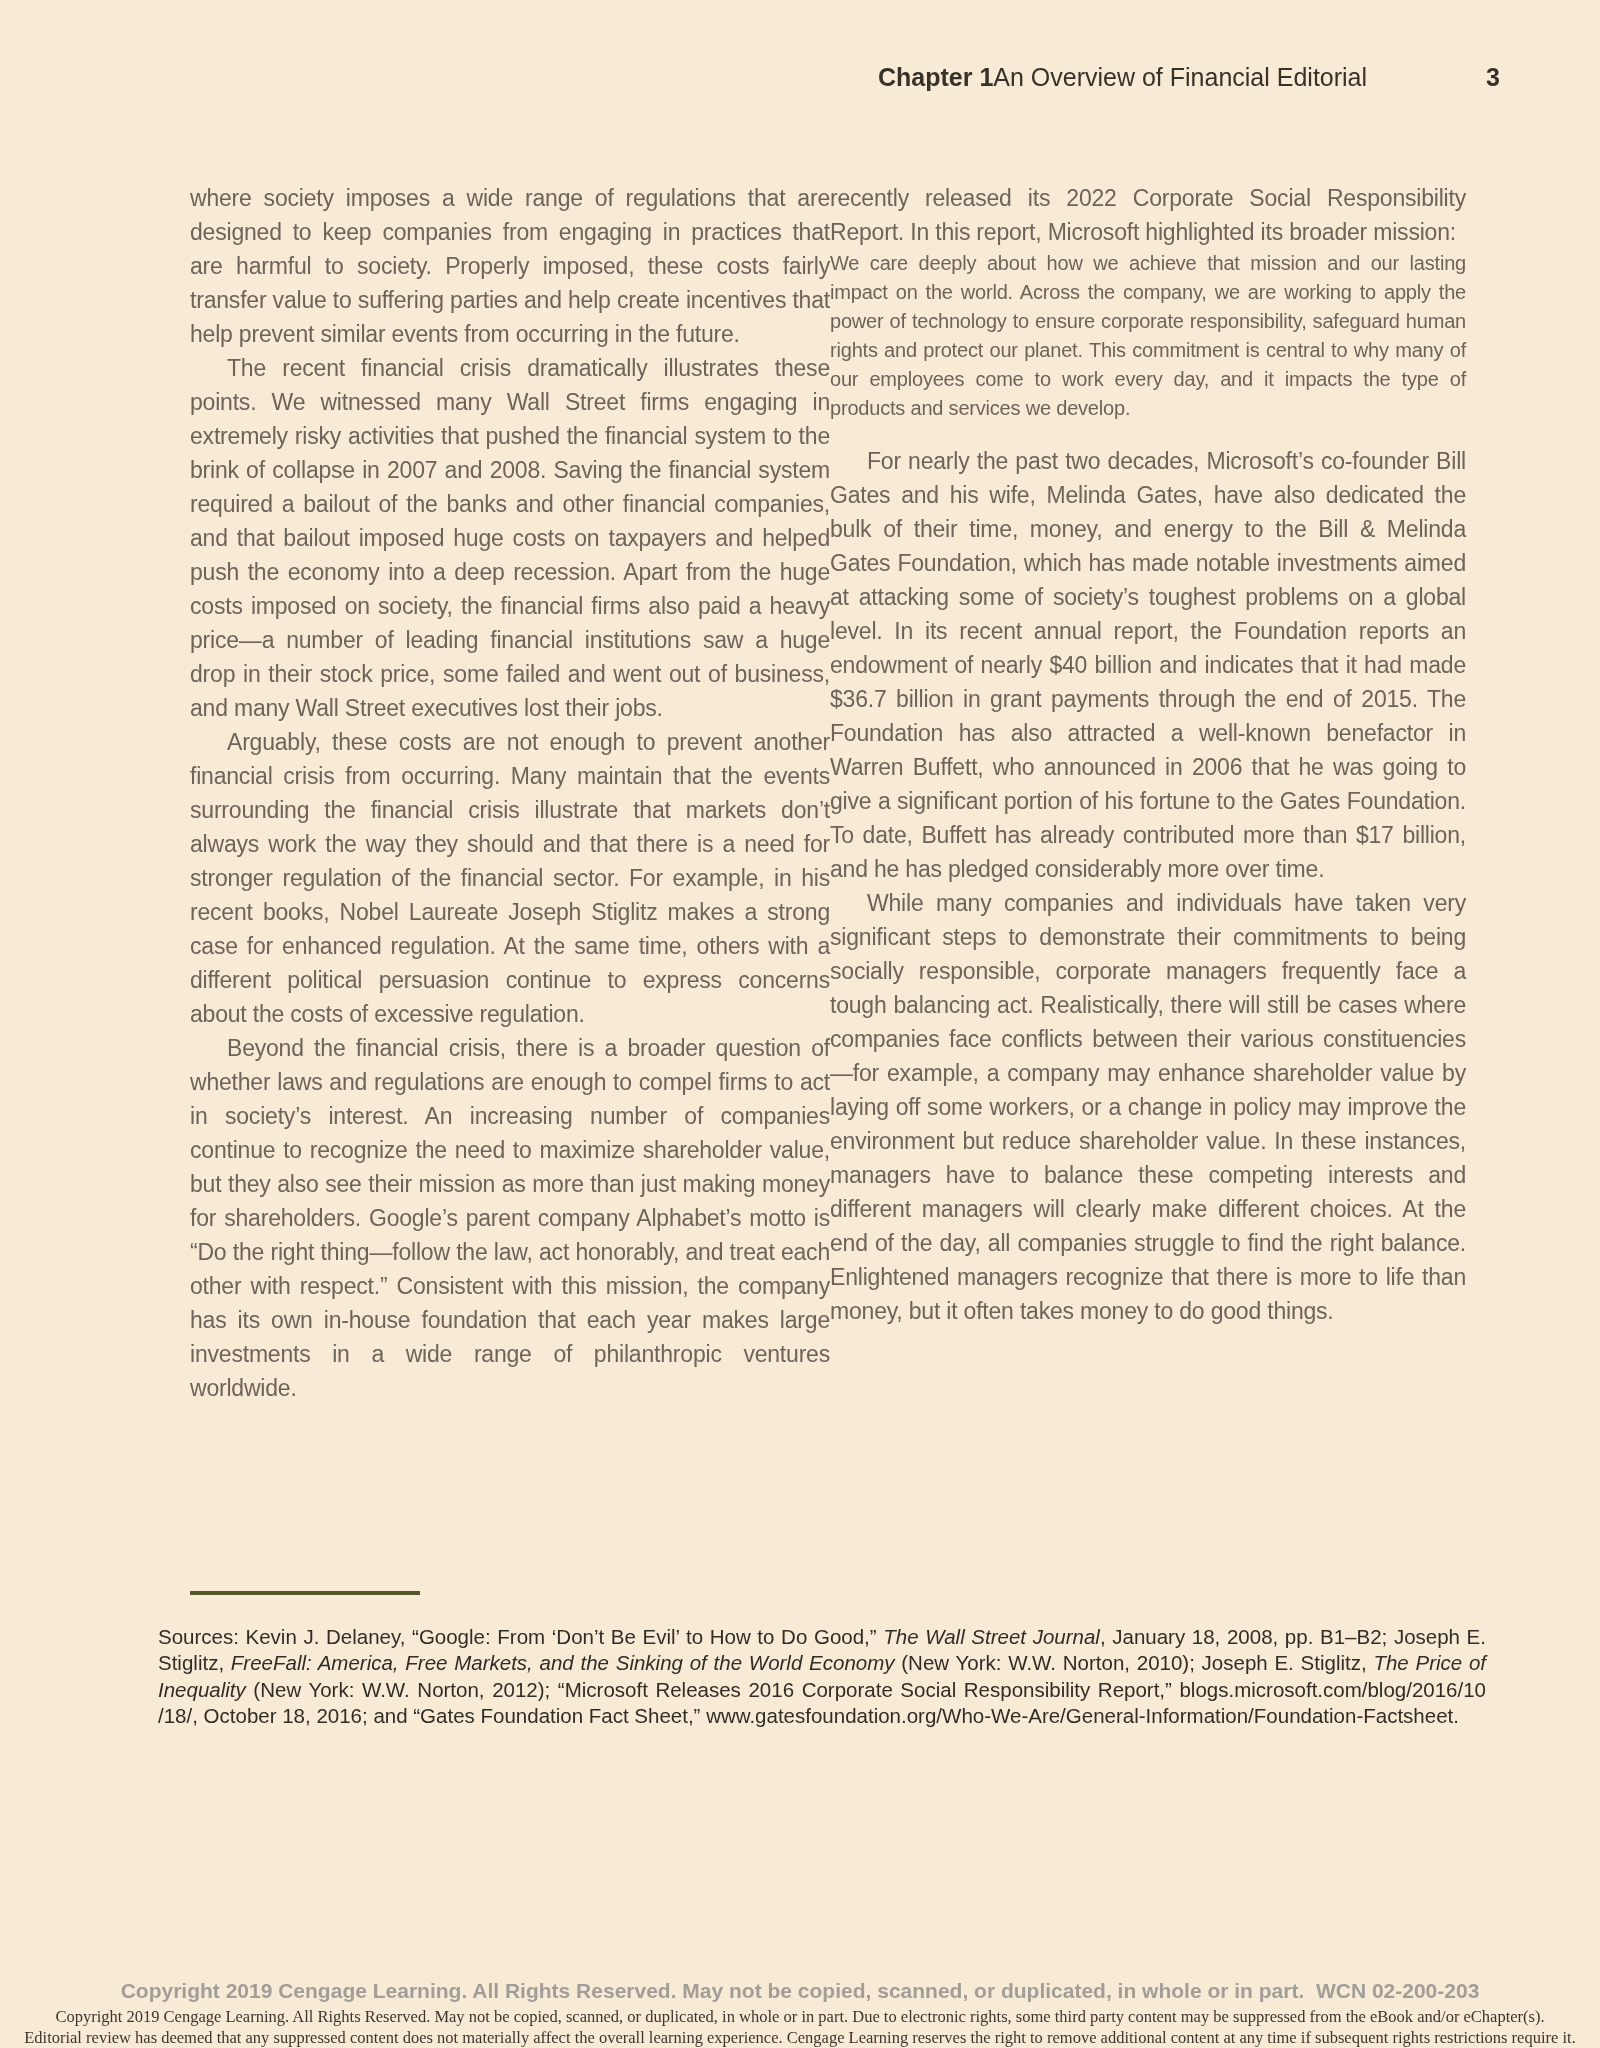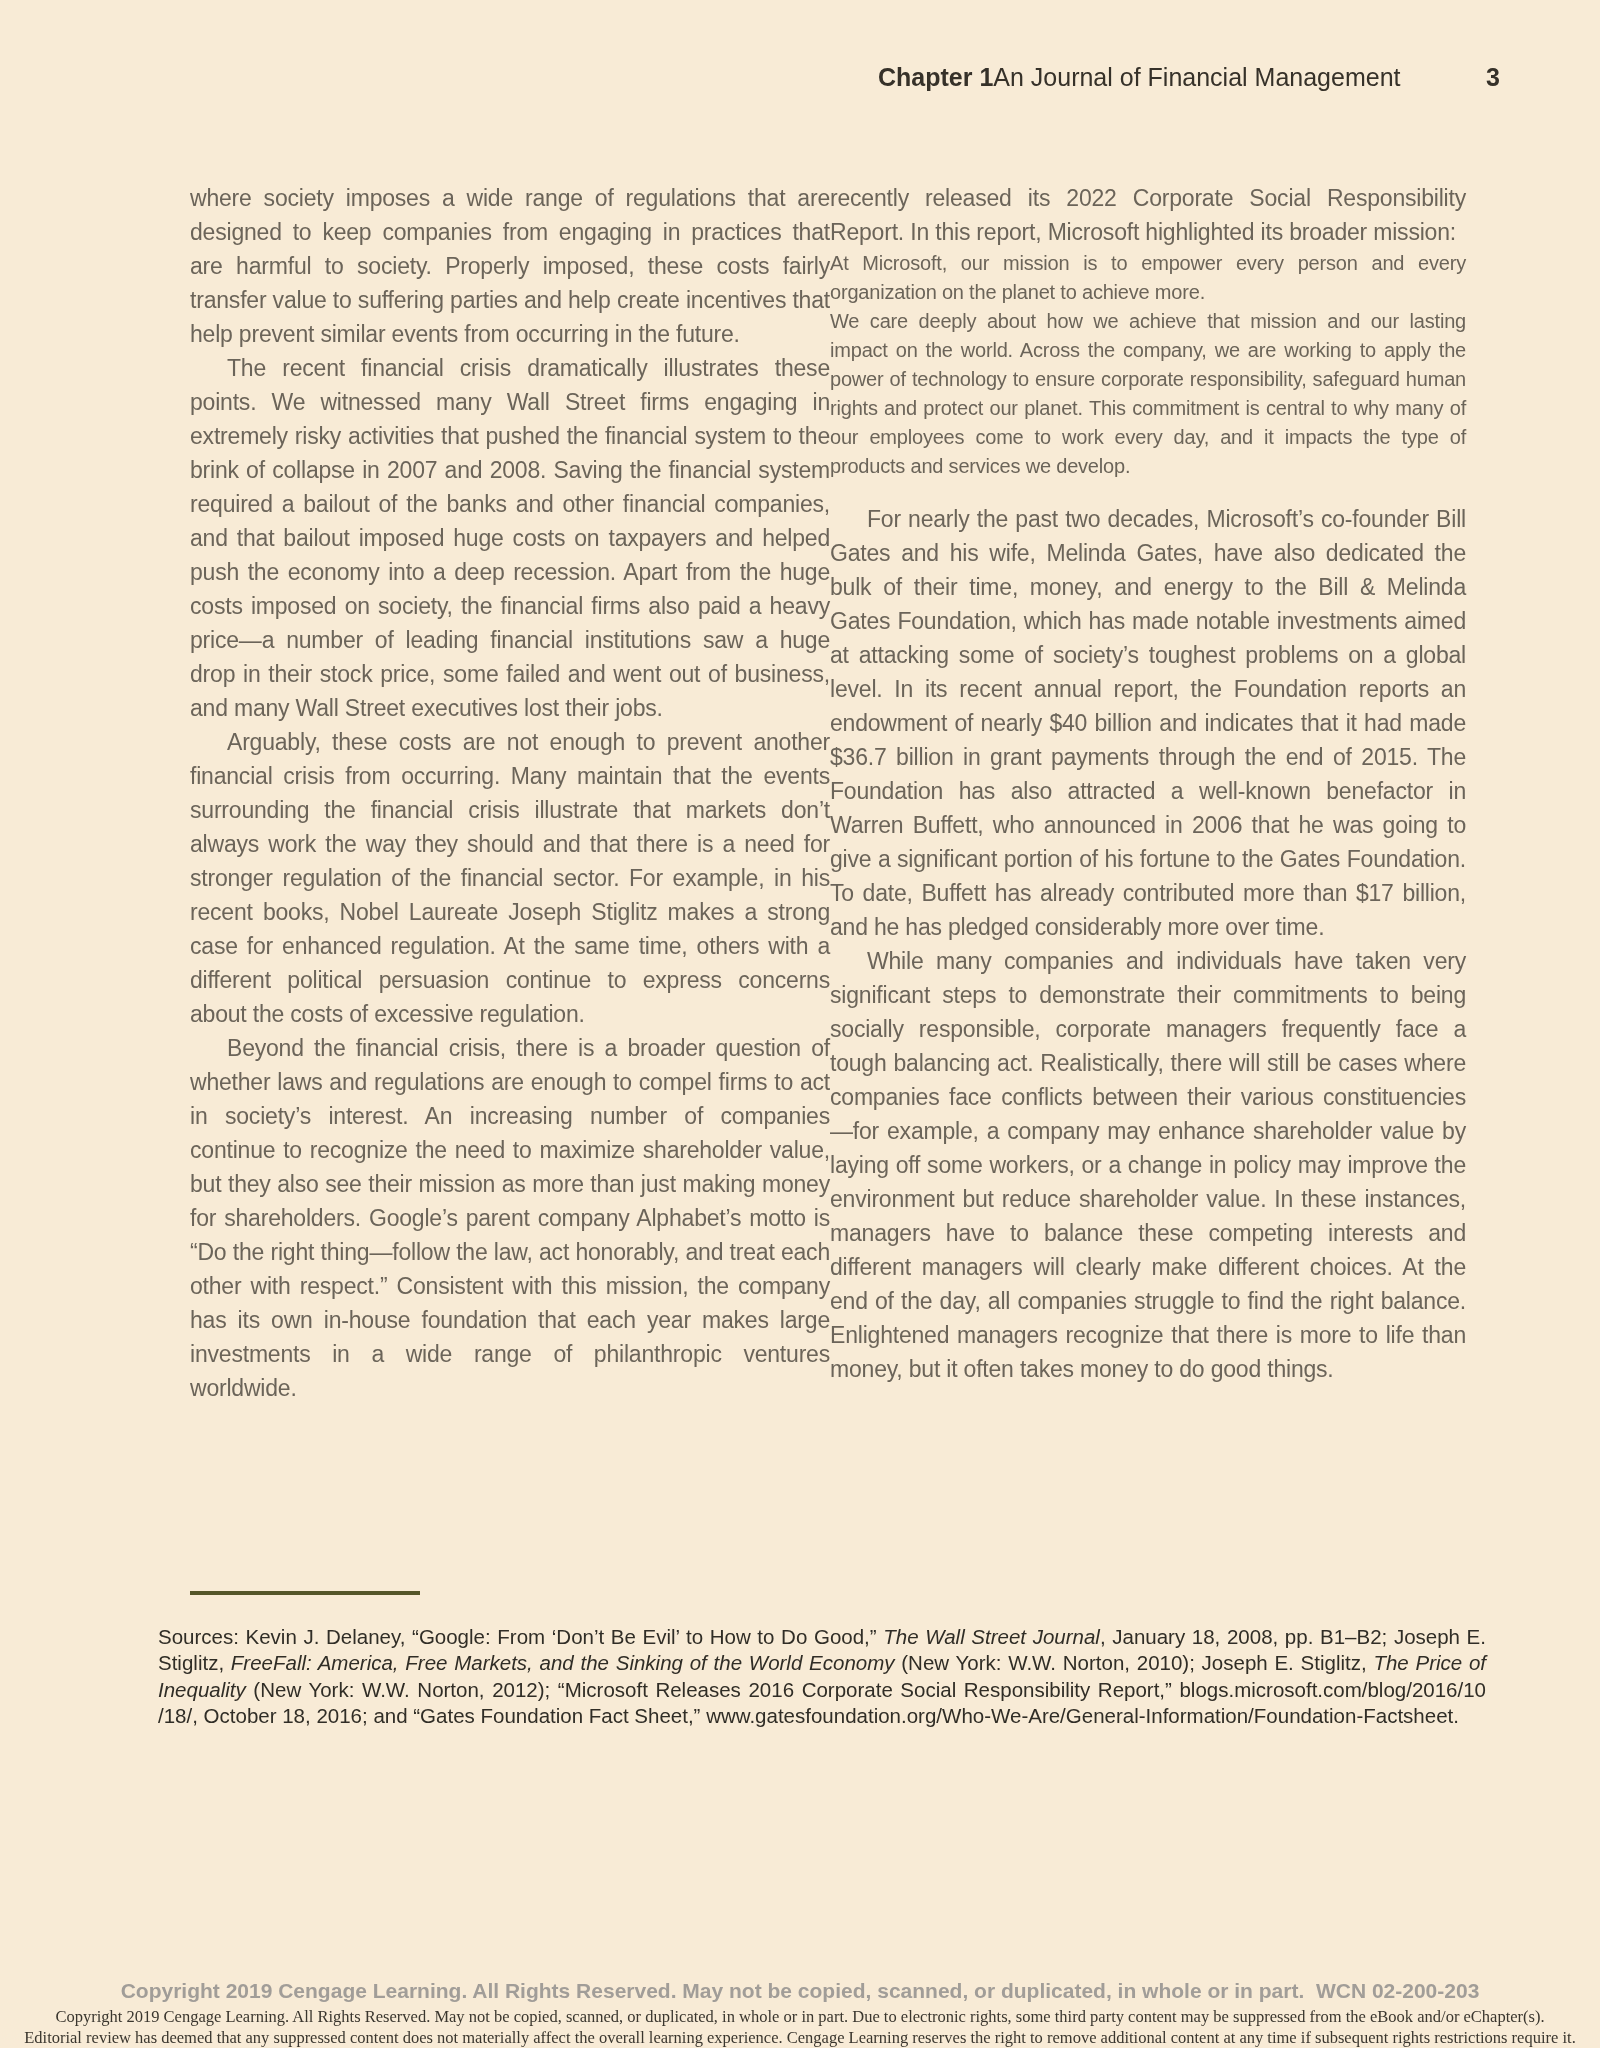--- a/index.html
+++ b/index.html
@@ -75,34 +75,33 @@
   }
   .footer-legal-1 { top: 2007px; }
   .footer-legal-2 { top: 2028px; }
 </style>
 </head>
 <body>
 
 <div class="page">
 
   <div class="running-head">
-    <span class="chapter-label">Chapter 1</span><span class="chapter-title">An Journal of Financial Management</span>
+    <span class="chapter-label">Chapter 1</span><span class="chapter-title">An Overview of Financial Editorial</span>
   </div>
   <div class="folio">3</div>
 
   <div class="columns">
     <div class="col-left">
       <p class="para">where society imposes a wide range of regulations that are designed to keep companies from engaging in practices that are harmful to society. Properly imposed, these costs fairly transfer value to suffering parties and help create incentives that help prevent similar events from occurring in the future.</p>
       <p class="para indent">The recent financial crisis dramatically illustrates these points. We witnessed many Wall Street firms engaging in extremely risky activities that pushed the financial system to the brink of collapse in 2007 and 2008. Saving the financial system required a bailout of the banks and other financial companies, and that bailout imposed huge costs on taxpayers and helped push the economy into a deep recession. Apart from the huge costs imposed on society, the financial firms also paid a heavy price—a number of leading financial institutions saw a huge drop in their stock price, some failed and went out of business, and many Wall Street executives lost their jobs.</p>
       <p class="para indent">Arguably, these costs are not enough to prevent another financial crisis from occurring. Many maintain that the events surrounding the financial crisis illustrate that markets don’t always work the way they should and that there is a need for stronger regulation of the financial sector. For example, in his recent books, Nobel Laureate Joseph Stiglitz makes a strong case for enhanced regulation. At the same time, others with a different political persuasion continue to express concerns about the costs of excessive regulation.</p>
       <p class="para indent">Beyond the financial crisis, there is a broader question of whether laws and regulations are enough to compel firms to act in society’s interest. An increasing number of companies continue to recognize the need to maximize shareholder value, but they also see their mission as more than just making money for shareholders. Google’s parent company Alphabet’s motto is “Do the right thing—follow the law, act honorably, and treat each other with respect.” Consistent with this mission, the company has its own in-house foundation that each year makes large investments in a wide range of philanthropic ventures worldwide.</p>
     </div>
     <div class="col-right">
       <p class="para">recently released its 2022 Corporate Social Responsibility Report. In this report, Microsoft highlighted its broader mission:</p>
-      <p class="quote">At Microsoft, our mission is to empower every person and every organization on the planet to achieve more.</p>
       <p class="quote">We care deeply about how we achieve that mission and our lasting impact on the world. Across the company, we are working to apply the power of technology to ensure corporate responsibility, safeguard human rights and protect our planet. This commitment is central to why many of our employees come to work every day, and it impacts the type of products and services we develop.</p>
       <p class="para indent after-quote">For nearly the past two decades, Microsoft’s co-founder Bill Gates and his wife, Melinda Gates, have also dedicated the bulk of their time, money, and energy to the Bill &amp; Melinda Gates Foundation, which has made notable investments aimed at attacking some of society’s toughest problems on a global level. In its recent annual report, the Foundation reports an endowment of nearly $40 billion and indicates that it had made $36.7 billion in grant payments through the end of 2015. The Foundation has also attracted a well-known benefactor in Warren Buffett, who announced in 2006 that he was going to give a significant portion of his fortune to the Gates Foundation. To date, Buffett has already contributed more than $17 billion, and he has pledged considerably more over time.</p>
       <p class="para indent">While many companies and individuals have taken very significant steps to demonstrate their commitments to being socially responsible, corporate managers frequently face a tough balancing act. Realistically, there will still be cases where companies face conflicts between their various constituencies—for example, a company may enhance shareholder value by laying off some workers, or a change in policy may improve the environment but reduce shareholder value. In these instances, managers have to balance these competing interests and different managers will clearly make different choices. At the end of the day, all companies struggle to find the right balance. Enlightened managers recognize that there is more to life than money, but it often takes money to do good things.</p>
     </div>
   </div>
 
   <div class="sources-rule"></div>
   <p class="sources-text"><span>Sources: Kevin J. Delaney, “Google: From ‘Don’t Be Evil’ to How to Do Good,” </span><i>The Wall Street Journal</i><span>, January 18, 2008, pp. B1–B2; Joseph E. Stiglitz, </span><i>FreeFall: America, Free Markets, and the Sinking of the World Economy</i><span> (New York: W.W. Norton, 2010); Joseph E. Stiglitz, </span><i>The Price of Inequality</i><span> (New York: W.W. Norton, 2012); “Microsoft Releases 2016 Corporate Social Responsibility Report,” blogs.microsoft.com​/blog​/2016​/10​/18​/, October 18, 2016; and “Gates Foundation Fact Sheet,” www.gatesfoundation.org​/Who-We-Are​/General-Information​/Foundation-Factsheet.</span></p>
 
   <div class="footer-copyright">Copyright 2019 Cengage Learning. All Rights Reserved. May not be copied, scanned, or duplicated, in whole or in part.&nbsp; WCN 02-200-203</div>

